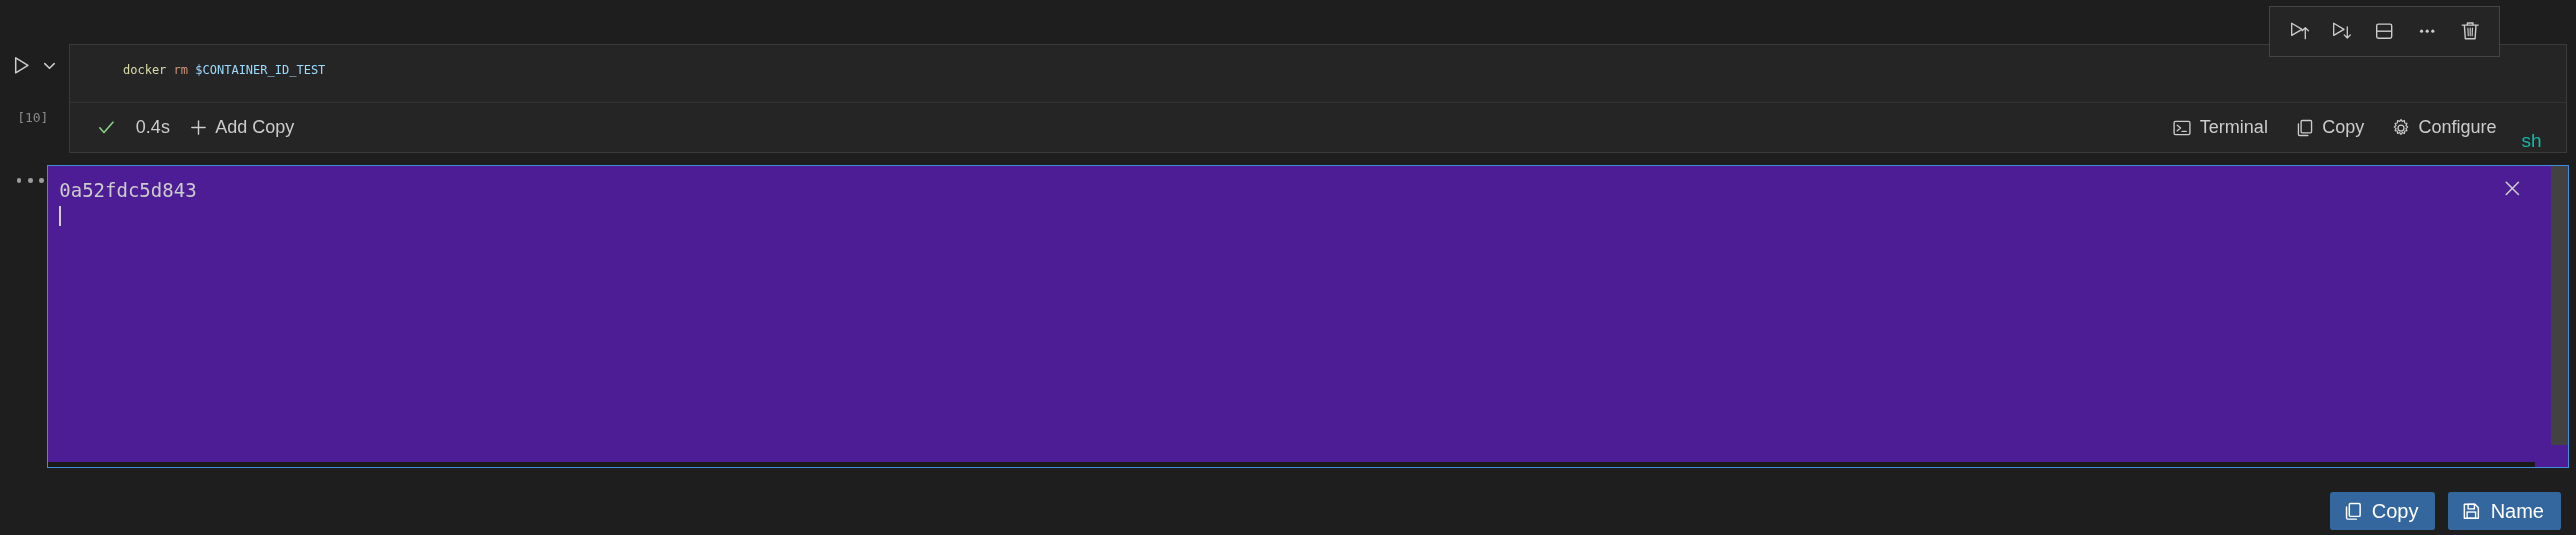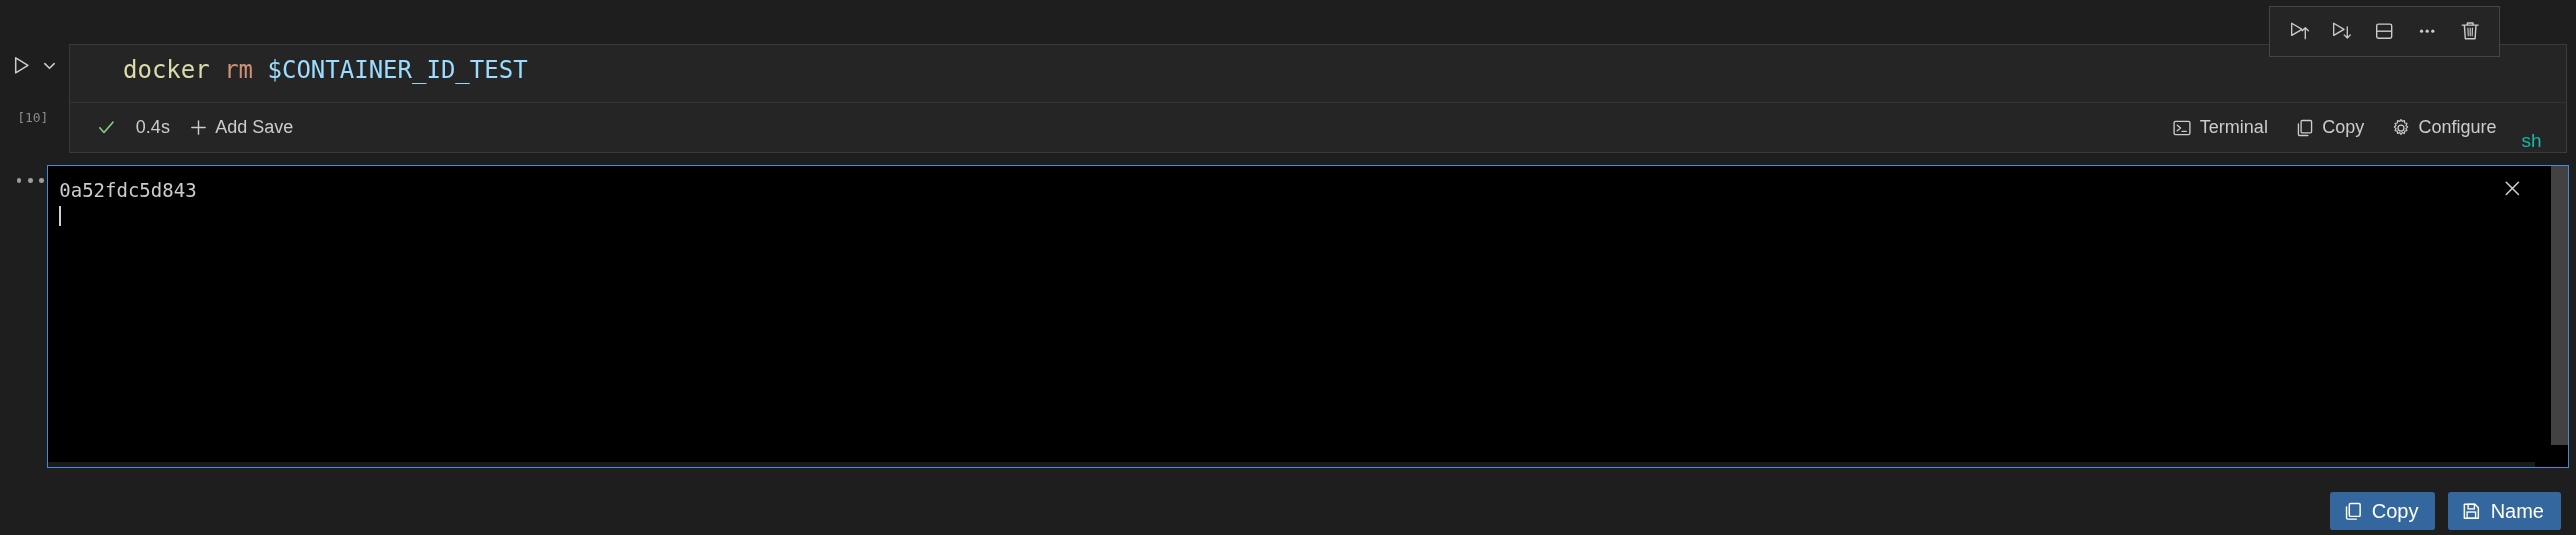--- a/index.html
+++ b/index.html
@@ -102,21 +102,21 @@
   .editor-area {
     position: relative;
     height: 57px;
     background: #252526;
   }
   .code-line {
     position: absolute;
     left: 53px;
     top: 13px;
     font-family: "DejaVu Sans Mono", monospace;
-    font-size: 24px;
+    font-size: 12px;
     line-height: 24.4px;
     white-space: pre;
   }
   .tok-cmd  { color: #dcdcaa; }
   .tok-arg  { color: #ce9178; }
   .tok-var  { color: #9cdcfe; }
 
   
   .statusbar {
     position: absolute;
@@ -181,21 +181,21 @@
     border-radius: 2.8px;
   }
 
   
   .output-panel {
     position: absolute;
     left: 47px;
     top: 165px;
     width: 2522px;
     height: 303px;
-    background: #000000;
+    background: #4c1d95;
     border: 1.9px solid #3f8ddb;
   }
   .output-text {
     position: absolute;
     left: 11.3px;
     top: 12.2px;
     font-family: "DejaVu Sans Mono", monospace;
     font-size: 19px;
     line-height: 25.4px;
     color: #cccccc;
@@ -321,21 +321,21 @@
         <div class="sb-item plain">
           <span class="sb-time">0.4s</span>
         </div>
 
         <div class="sb-item">
           <span>
             <svg width="19" height="19" viewBox="0 0 20 20">
               <path d="M10 3 L10 17 M3 10 L17 10" fill="none" stroke="#cccccc" stroke-width="1.5" stroke-linecap="round"></path>
             </svg>
           </span>
-          <span>Add Save</span>
+          <span>Add Copy</span>
         </div>
       </div>
 
       <div class="sb-right">
 
         <div class="sb-item">
           <span>
             <svg width="20" height="20" viewBox="0 0 21 21">
               <rect x="2.2" y="3.5" width="16.6" height="14" rx="1.5" fill="none" stroke="#cccccc" stroke-width="1.4"></rect>
               <path d="M5.5 7.5 L9 10.5 L5.5 13.5" fill="none" stroke="#cccccc" stroke-width="1.4" stroke-linecap="round" stroke-linejoin="round"></path>

